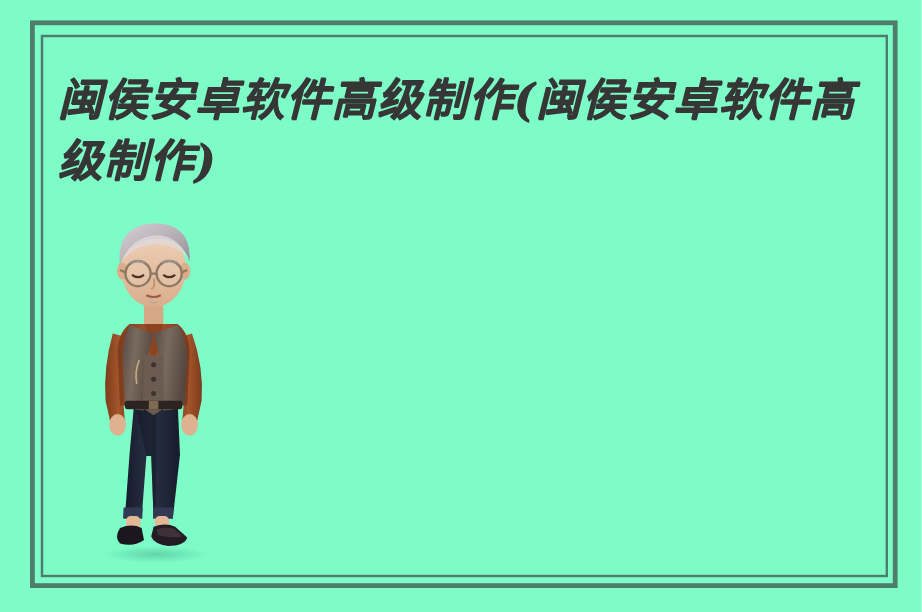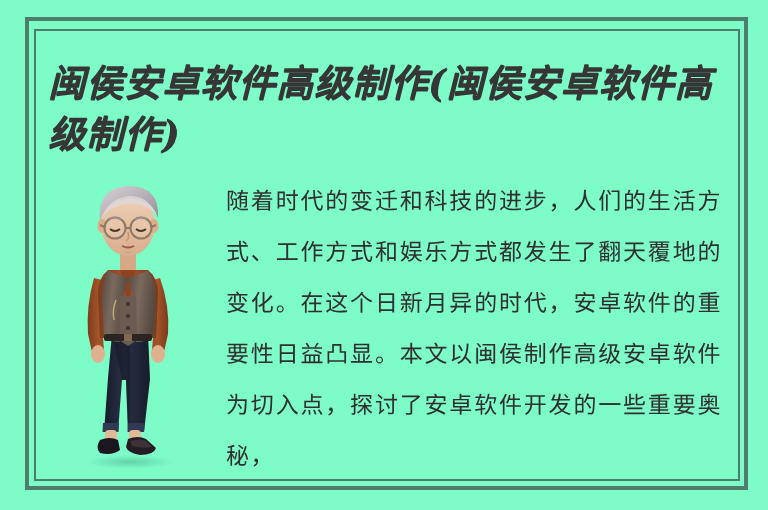--- a/index.html
+++ b/index.html
@@ -191,15 +191,14 @@
       <path d="M44 45 Q51 42 57 45" stroke="#9b9398" stroke-width="1.6" fill="none"></path>
       <path d="M71 45 Q77 42 84 45" stroke="#9b9398" stroke-width="1.6" fill="none"></path>
 
       <path d="M64 58 Q66 65 62 67" stroke="#c79271" stroke-width="1.6" fill="none"></path>
       <path d="M58 72 Q64 75 70 72" stroke="#9c5c46" stroke-width="1.8" fill="none"></path>
 
       <path d="M59 76 Q64 82 69 76 Q64 80 59 76 Z" fill="#a9a1a5" opacity="0.8"></path>
     </svg>
   </div>
 
-  <div class="body-text">随着时代的变迁和科技的进步，人们的生活方式、工作方式和娱乐方式都发生了翻天覆地的变化。在这个日新月异的时代，安卓软件的重要性日益凸显。本文以闽侯制作高级安卓软件为切入点，探讨了安卓软件开发的一些重要奥秘，</div>
 
 </div>
 
 </body></html>

